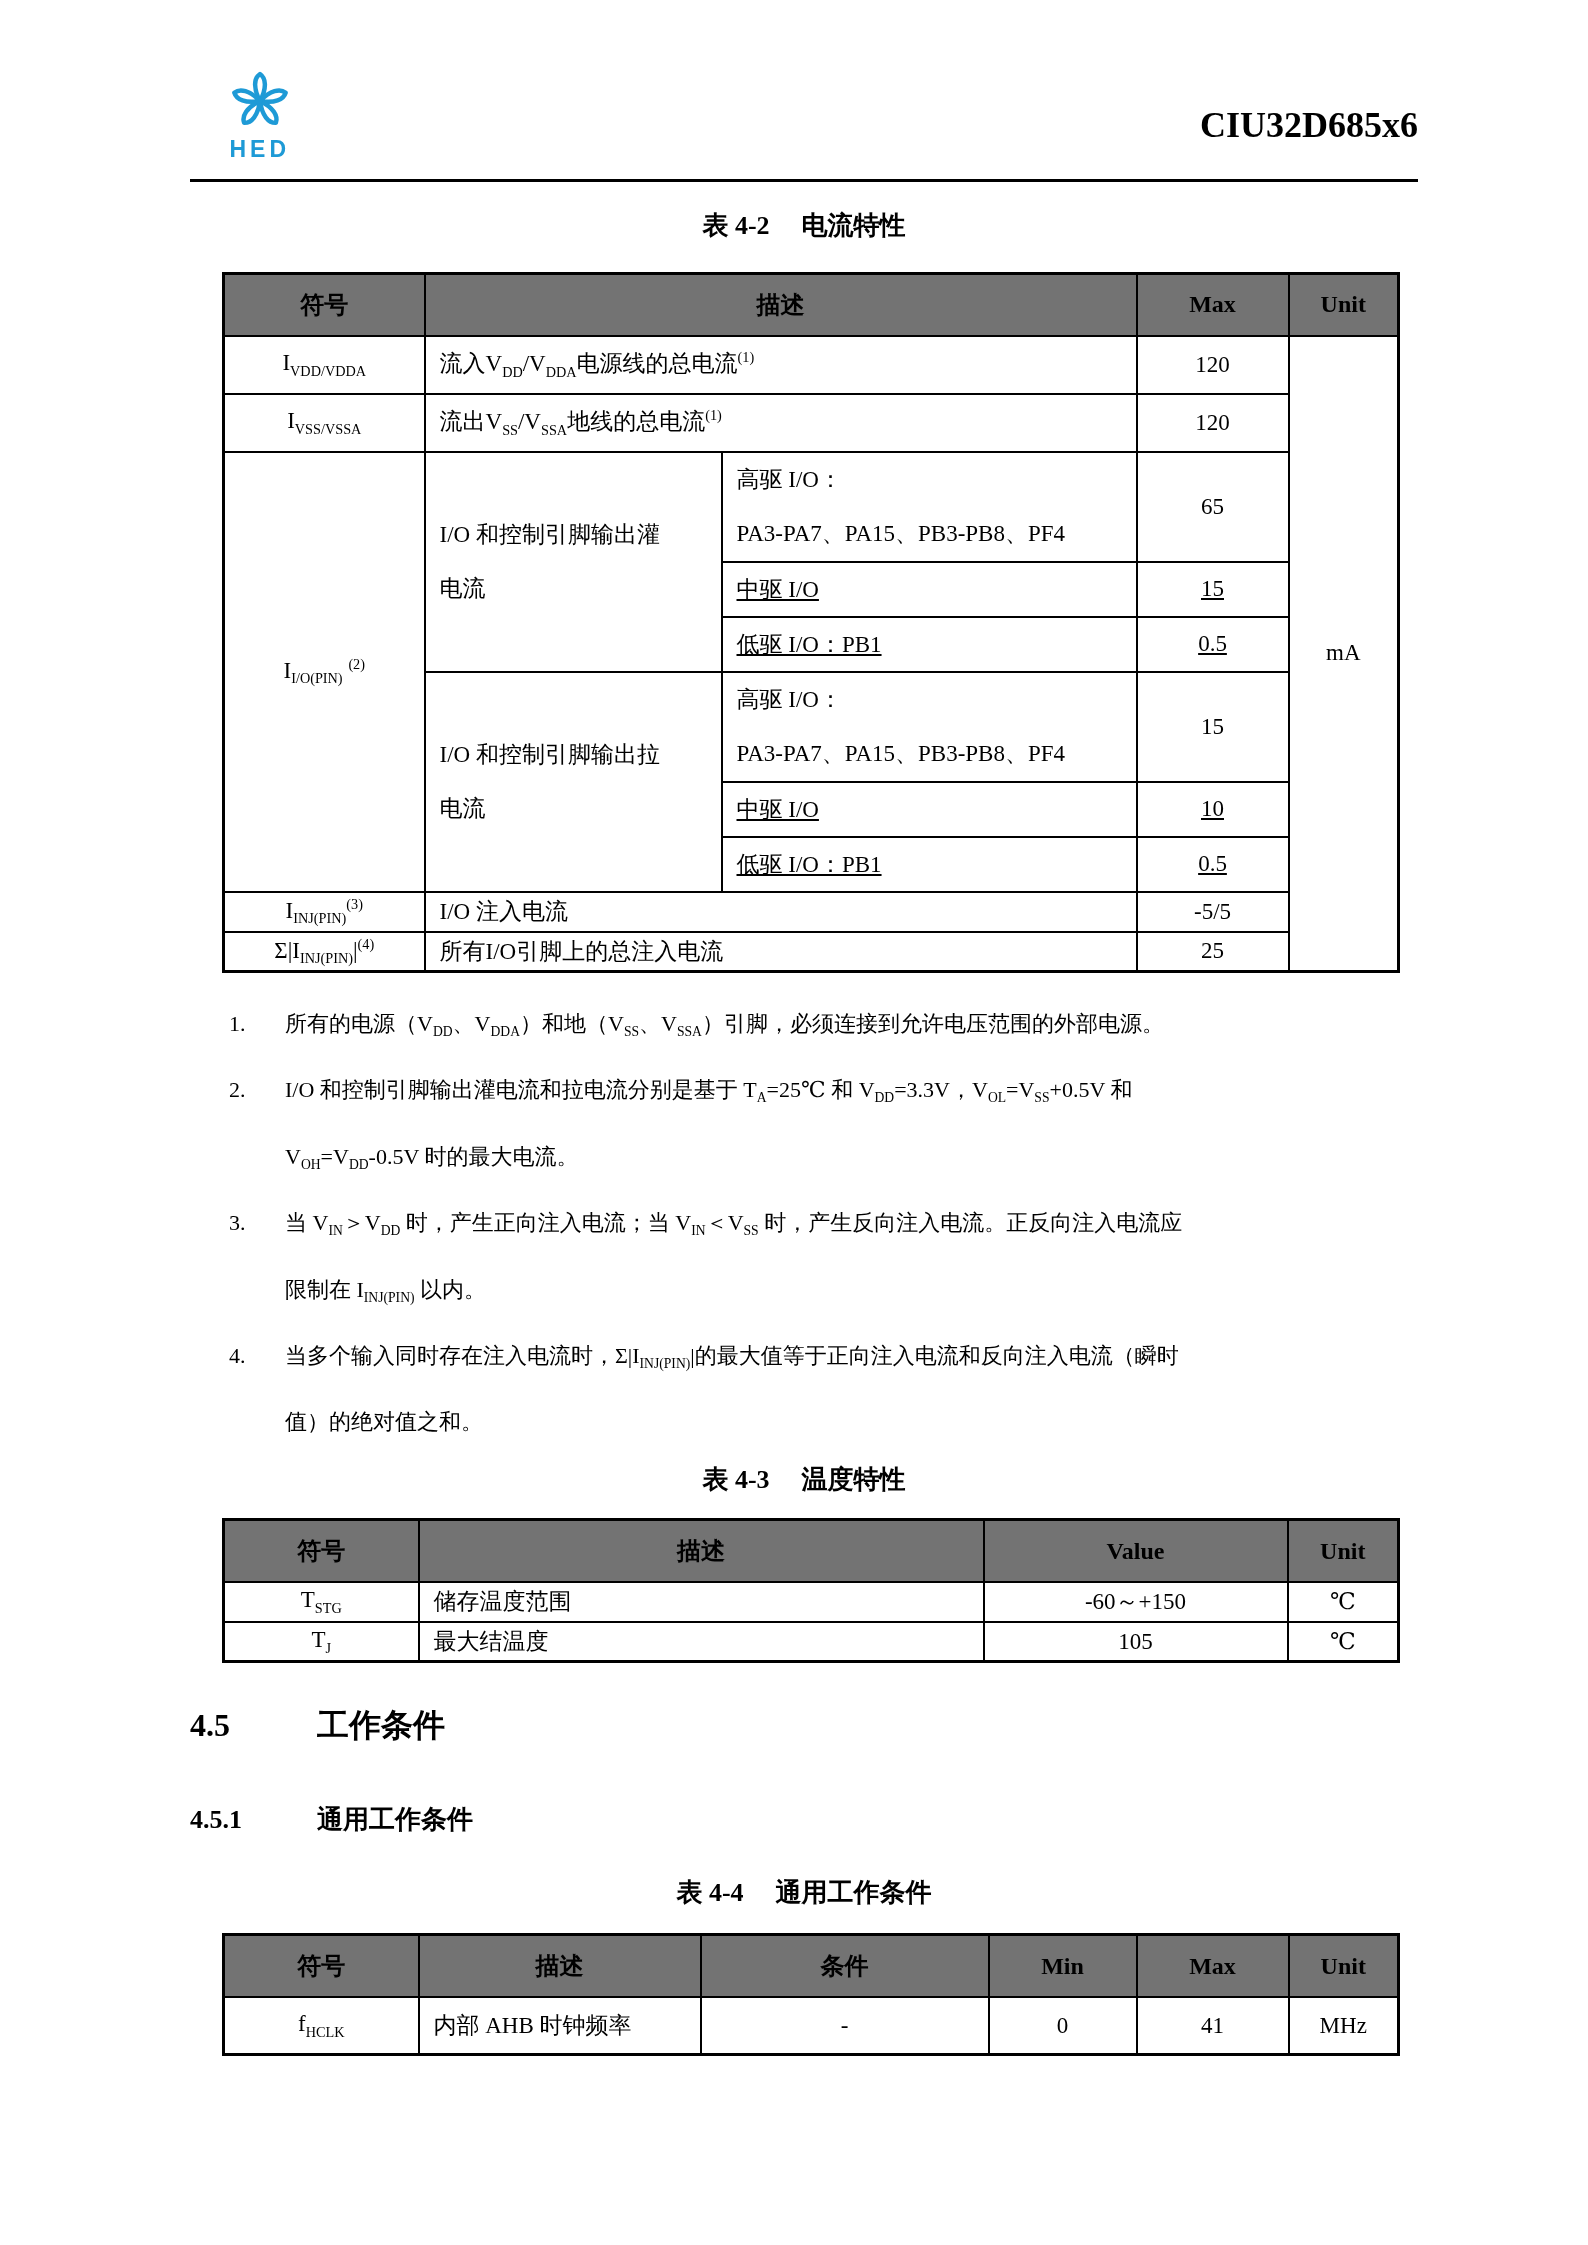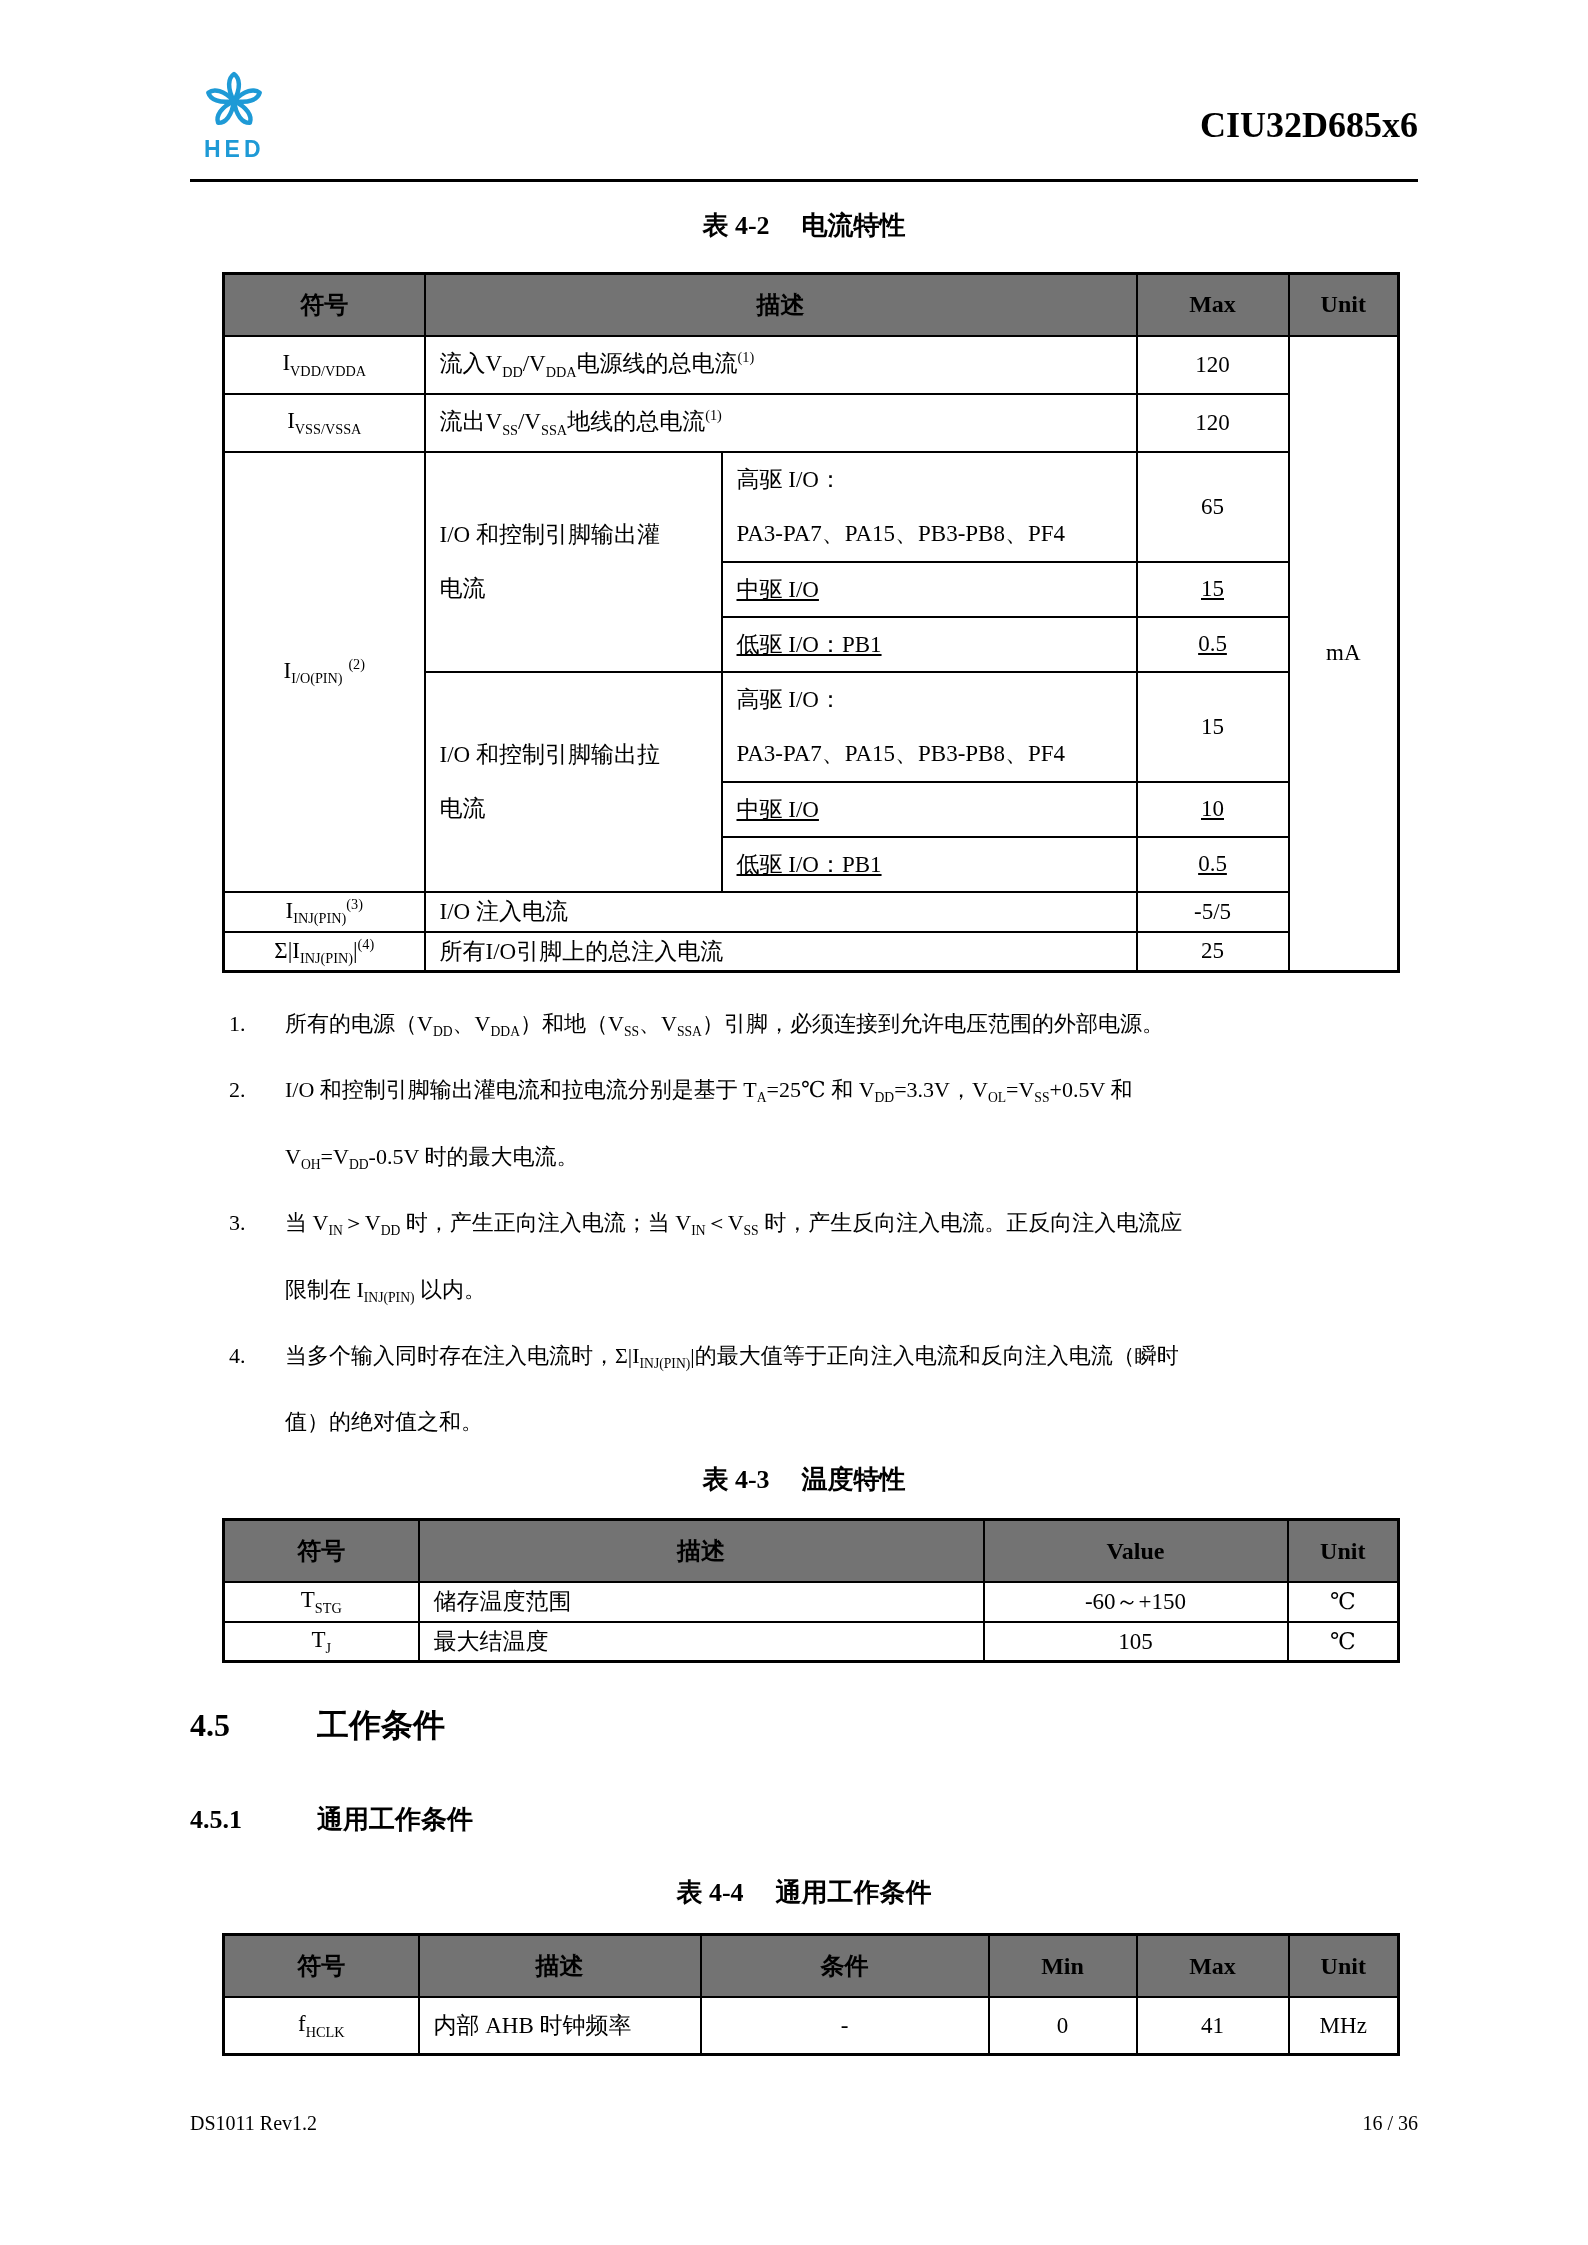--- a/index.html
+++ b/index.html
@@ -8,21 +8,21 @@
     width:1588px; height:2245px; position:relative; color:#000;
     font-family:"Liberation Serif","DejaVu Serif",serif;
   }
   .content { padding:0 170px 0 190px; }
 
   
   .header {
     display:flex; justify-content:space-between; align-items:flex-end;
     padding-top:70px; padding-bottom:16px; border-bottom:3px solid #000;
   }
-  .logo { display:flex; flex-direction:column; align-items:flex-start; width:86px; margin-left:14px; }
+  .logo { display:flex; flex-direction:column; align-items:flex-end; width:86px; margin-left:14px; }
   .brand-text {
     font-family:"Liberation Sans","DejaVu Sans",sans-serif;
     font-weight:bold; font-size:23px; letter-spacing:4px; margin-top:2px;
   }
   .doc-title { font-size:36px; font-weight:bold; line-height:1; padding-bottom:20px; }
 
   
   .caption { text-align:center; font-weight:bold; font-size:26px; line-height:33px; }
   .caption .caption-title {
     font-family:"Liberation Sans","DejaVu Sans",sans-serif; margin-left:32px;
@@ -240,18 +240,14 @@
       <td class="c-center">f<sub>HCLK</sub></td>
       <td class="c-left">内部 AHB 时钟频率</td>
       <td class="c-center">-</td>
       <td class="c-center">0</td>
       <td class="c-center">41</td>
       <td class="c-center">MHz</td>
     </tr>
   </tbody>
     </table>
 
-  <div class="footer">
-    <span>DS1011 Rev1.2</span>
-    <span>16 / 36</span>
-  </div>
 
 </div>
 
 </body></html>

